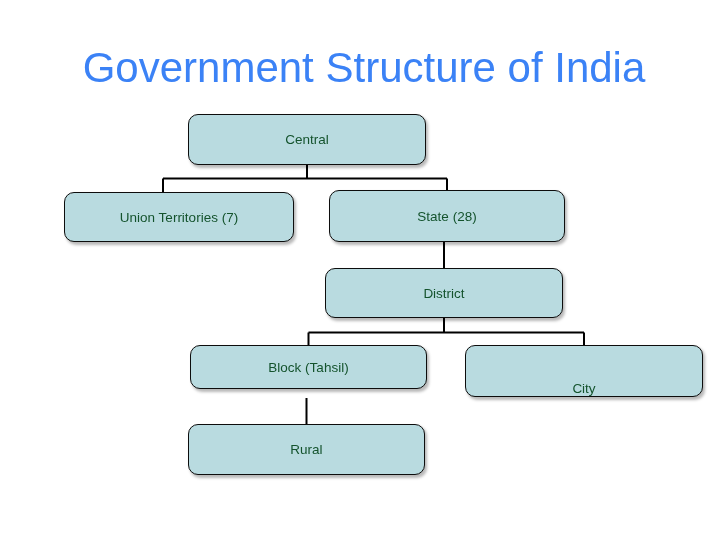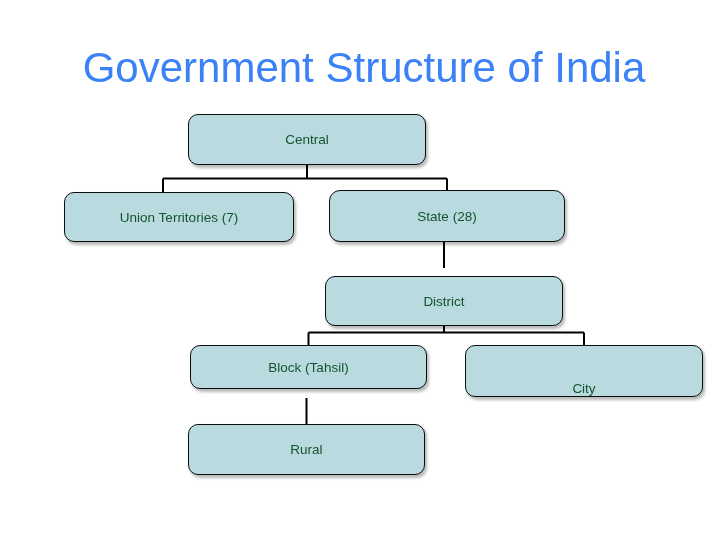--- a/index.html
+++ b/index.html
@@ -69,24 +69,24 @@
       <line x1="306.5" y1="398" x2="306.5" y2="424" stroke="#000000" stroke-width="2"></line>
     </svg>
 
   <div id="nodes-layer">
       <div class="org-node" style="left: 188px; top: 114px; width: 238px; height: 51px; background: rgb(185, 219, 224); border-color: rgb(13, 13, 13);">
         <span>Central</span>
       </div>
       <div class="org-node" style="left: 48px; top: 192px; width: 230px; height: 50px; background: rgb(185, 219, 224); border-color: rgb(13, 13, 13); margin-left: 16px;">
         <span>Union Territories (7)</span>
       </div>
-      <div class="org-node" style="left: 329px; top: 190px; width: 236px; height: 52px; background: rgb(185, 219, 224); border-color: rgb(13, 13, 13); border-radius: 11px;">
+      <div class="org-node" style="left: 329px; top: 190px; width: 236px; height: 52px; background: rgb(185, 219, 224); border-color: rgb(13, 13, 13);">
         <span>State (28)</span>
       </div>
-      <div class="org-node" style="left: 325px; top: 268px; width: 238px; height: 50px; background: rgb(185, 219, 224); border-color: rgb(13, 13, 13); margin-top: 8px;">
+      <div class="org-node" style="left: 325px; top: 268px; width: 238px; height: 50px; background: rgb(185, 219, 224); border-color: rgb(13, 13, 13);">
         <span>District</span>
       </div>
       <div class="org-node" style="left: 190px; top: 345px; width: 237px; height: 44px; background: rgb(185, 219, 224); border-color: rgb(13, 13, 13);">
         <span>Block (Tahsil)</span>
       </div>
       <div class="org-node" style="left: 465px; top: 345px; width: 238px; height: 52px; background: rgb(185, 219, 224); border-color: rgb(13, 13, 13); align-items: flex-end;">
         <span>City</span>
       </div>
       <div class="org-node" style="left: 188px; top: 424px; width: 237px; height: 51px; background: rgb(185, 219, 224); border-color: rgb(13, 13, 13); text-align: right;">
         <span>Rural</span>

